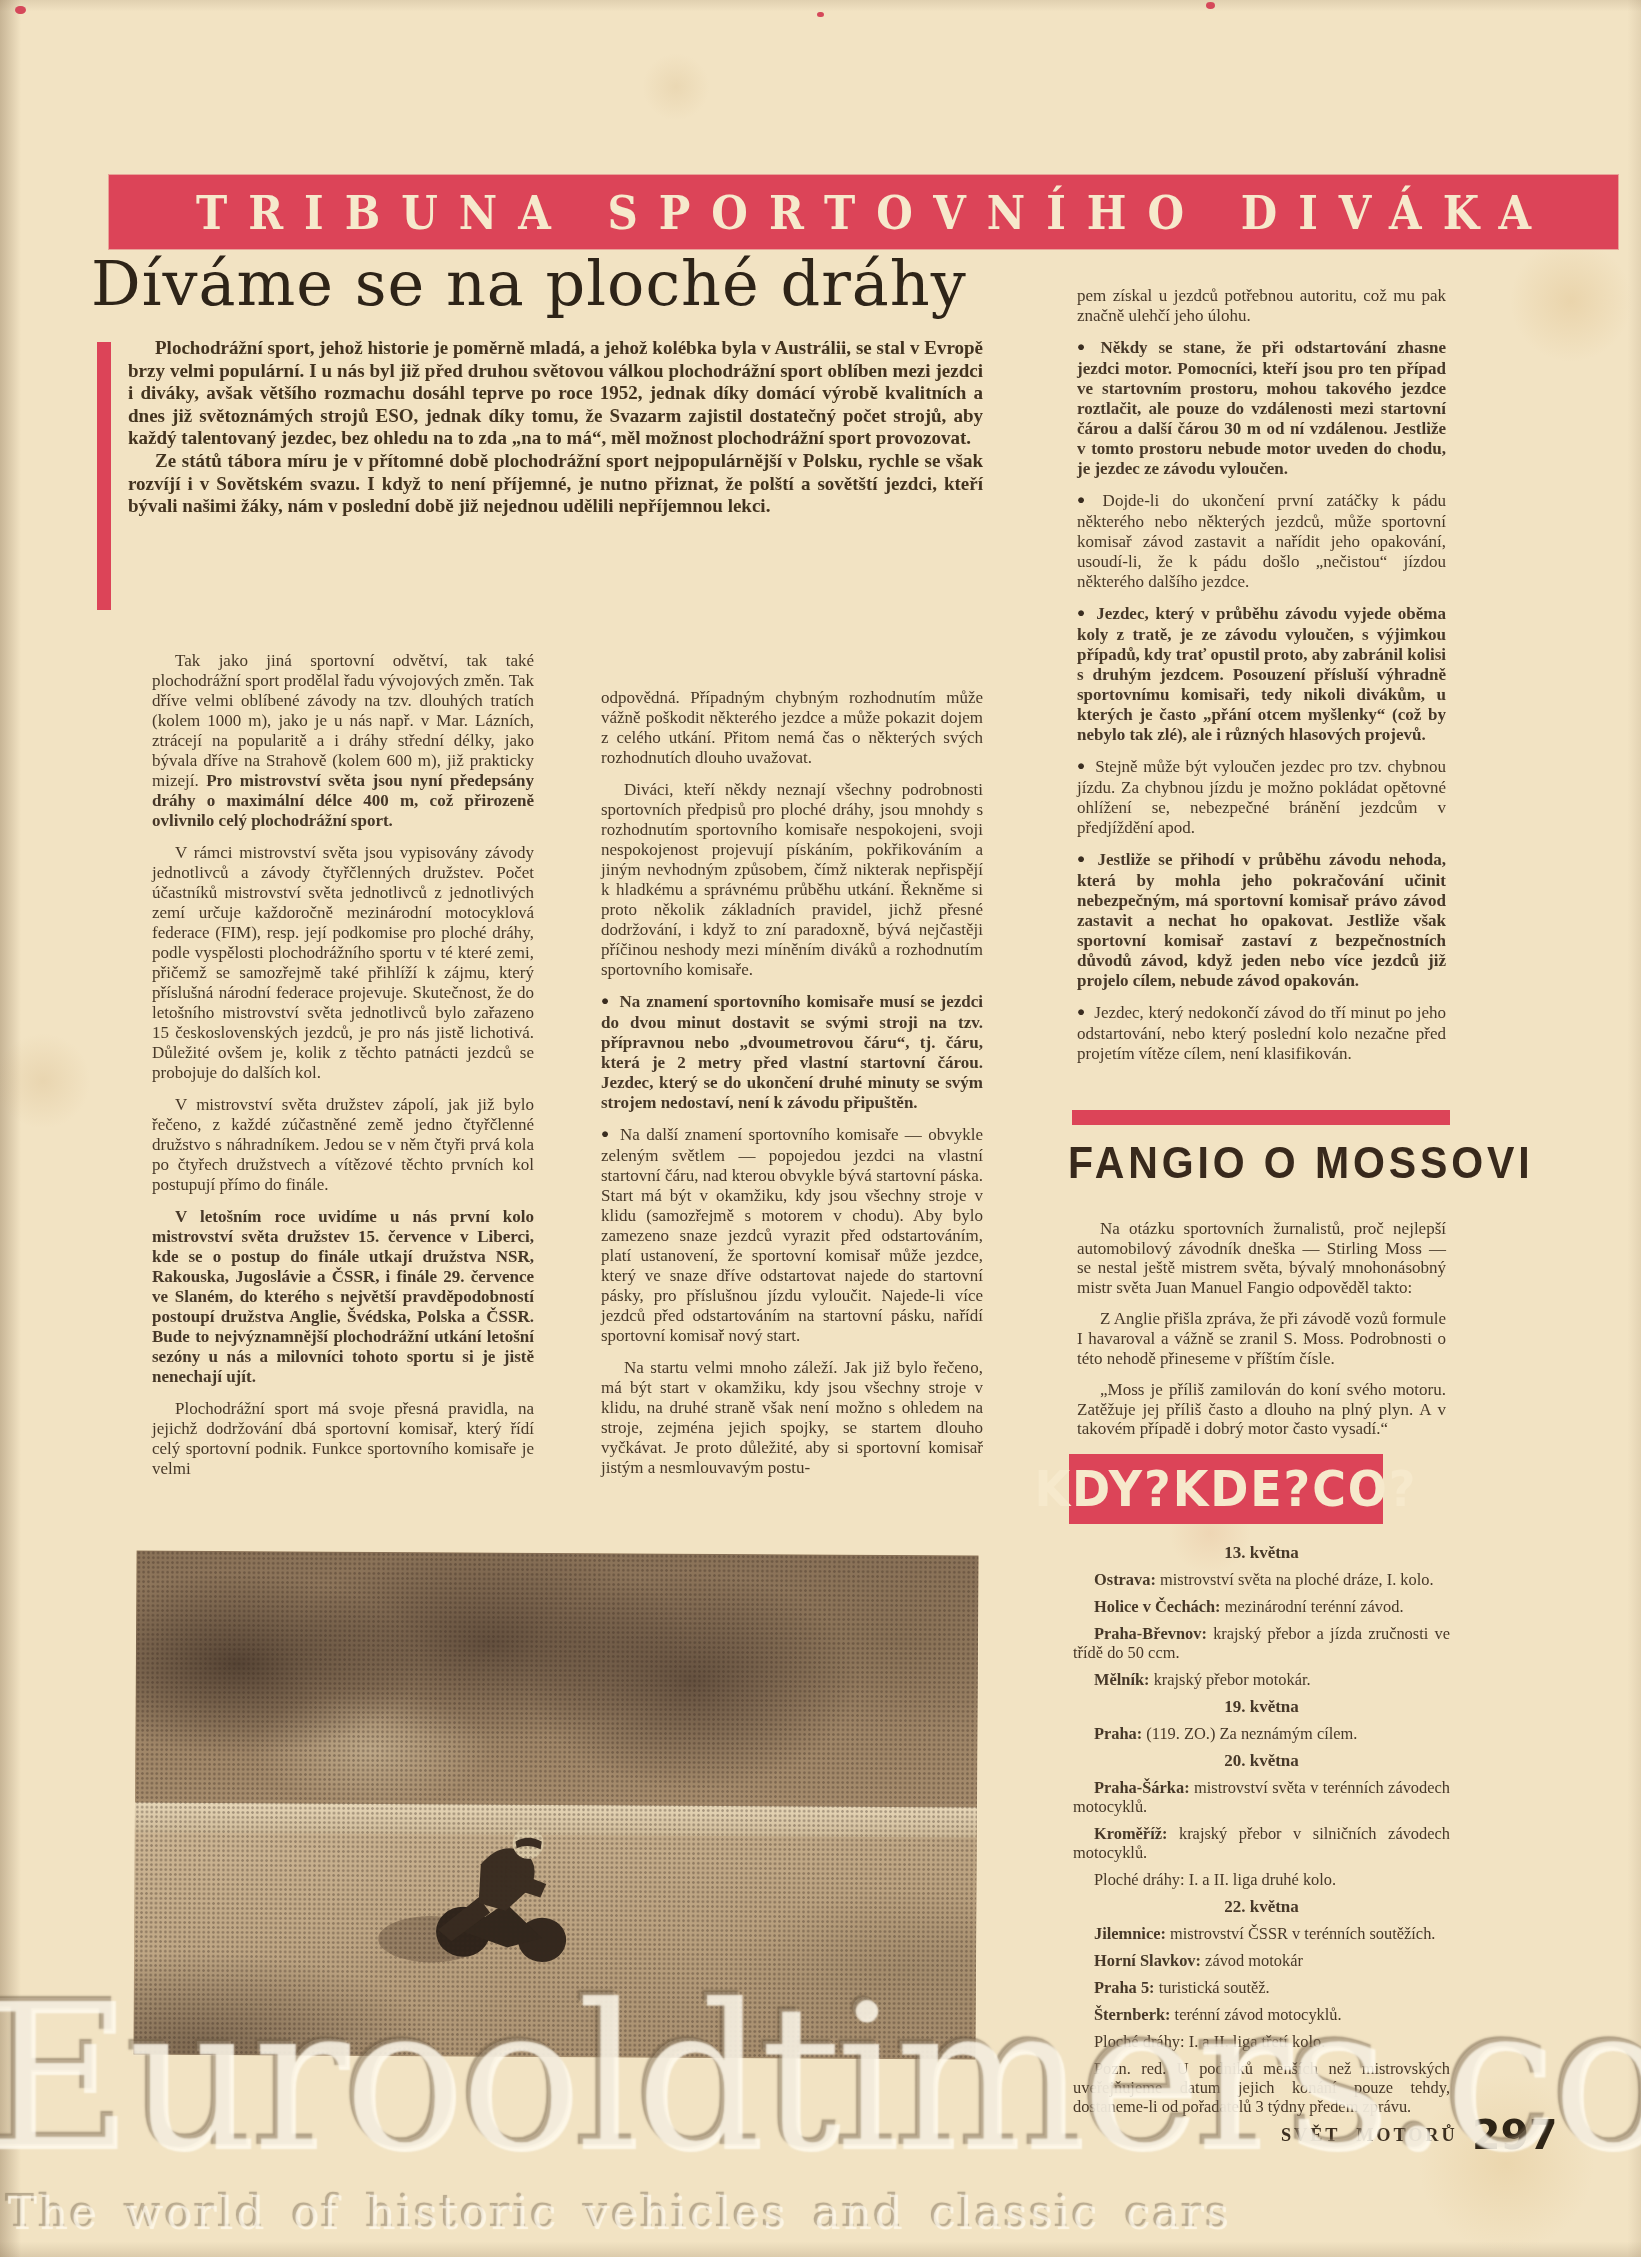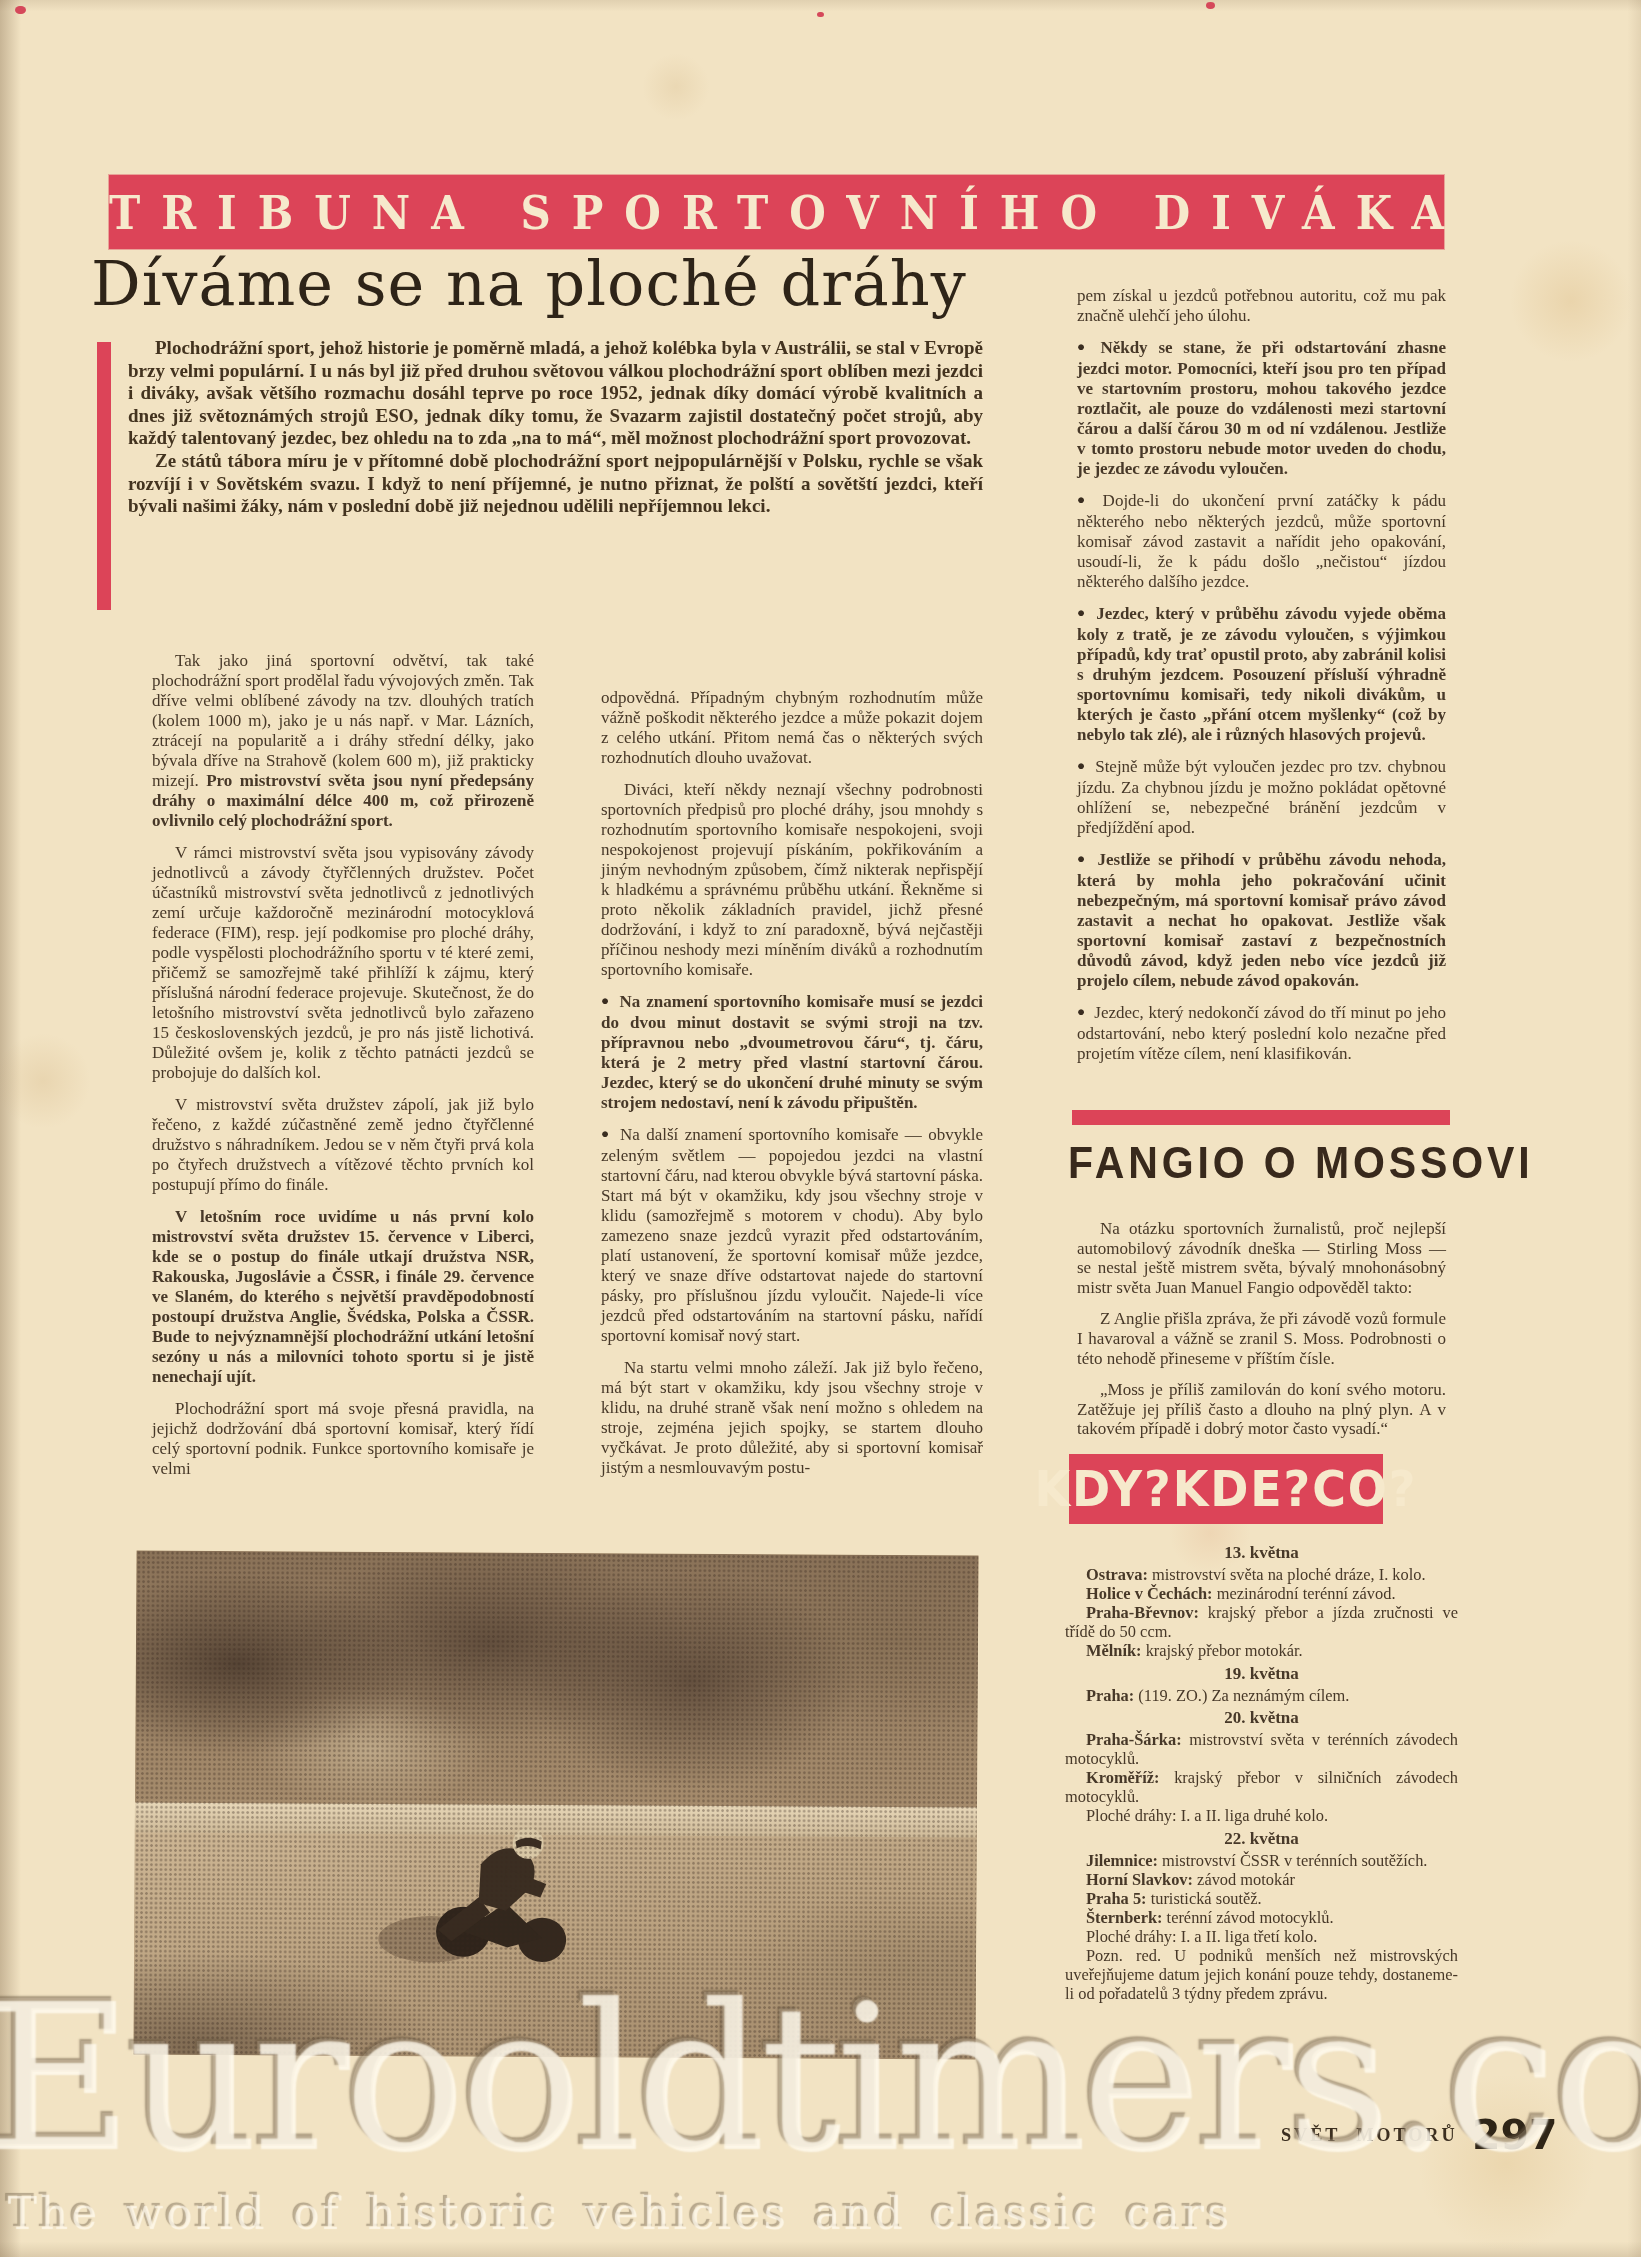--- a/index.html
+++ b/index.html
@@ -11,21 +11,21 @@
       radial-gradient(circle 126px at 1506px 2163px, rgba(210,170,100,.22), transparent 70%),
       radial-gradient(circle 58px at 1210px 1533px, rgba(215,140,95,.15), transparent 70%),
       radial-gradient(circle 48px at 676px 87px, rgba(200,165,110,.18), transparent 70%),
       linear-gradient(90deg, rgba(120,95,65,.35), rgba(120,95,65,0) 21px),
       linear-gradient(270deg, rgba(120,95,65,.12), rgba(120,95,65,0) 13.5px),
       linear-gradient(180deg, rgba(120,95,65,.14), rgba(120,95,65,0) 11.6px),
       linear-gradient(0deg, rgba(120,95,65,.18), rgba(120,95,65,0) 15.4px),
       #f2e3c3;}
   .speck{position:absolute;background:#d5485a;border-radius:50%;}
   
-  .banner{position:absolute;left:109px;top:175px;width:1335px;height:74px;background:#dc4458;
+  .banner{position:absolute;left:109px;top:175px;width:1509px;height:74px;background:#dc4458;
     display:flex;align-items:center;justify-content:center;box-shadow:0 0 0 1px rgba(220,68,88,.4);}
   .banner span{font-family:"DejaVu Serif",serif;font-weight:bold;font-size:42px;
     letter-spacing:21px;padding-left:21px;color:#f6e9cc;white-space:nowrap;transform:scaleY(1.12);}
   
   .title{position:absolute;left:91px;top:247px;margin:0;font-family:"DejaVu Serif",serif;
     font-weight:400;font-size:62px;letter-spacing:1px;color:#2e2418;white-space:nowrap;}
   
   .intro{position:absolute;left:97px;top:337px;width:886px;}
   .intro-bar{position:absolute;left:0;top:4.8px;width:13.5px;height:268px;background:#dc4458;}
   .intro-text{margin-left:31px;font-weight:bold;font-size:19px;line-height:22.6px;
@@ -49,21 +49,21 @@
     font-size:17px;line-height:19.6px;text-align:justify;}
   
   .kdy-logo{position:absolute;left:1069px;top:1454px;width:314px;height:70px;background:#dc4458;
     display:flex;align-items:center;justify-content:center;}
   .kdy-logo span{font-family:"DejaVu Sans",sans-serif;font-weight:bold;font-size:46px;
     color:#f6e9cc;letter-spacing:1.9px;transform:scaleY(1.08);white-space:nowrap;}
   
   .calendar{position:absolute;left:1065px;top:1539px;width:393px;
     font-size:16.4px;line-height:19px;text-align:justify;}
   .cal-date{text-align:center;font-weight:bold;margin:3.9px 0 2.9px;font-size:17px;}
-  .cal-event,.cal-note{margin:0;text-indent:21px;}
+  .cal-event,.cal-note{margin:8px;text-indent:21px;}
   
   .footer{position:absolute;left:1281px;top:2111px;display:flex;align-items:center;gap:14.5px;}
   .mag{font-weight:bold;font-size:18.3px;letter-spacing:2.9px;word-spacing:8.7px;color:#3c2f20;white-space:nowrap;}
   .pagenum{font-family:"DejaVu Sans",sans-serif;font-weight:bold;font-size:41px;color:#2f2517;}
   
   .photo{position:absolute;left:135px;top:1553px;width:842px;height:504px;background:#bda684;
     transform:rotate(0.35deg);overflow:hidden;}
   .photo-crowd{position:absolute;left:0;right:0;top:0;height:56%;
     background:
       radial-gradient(ellipse 30% 45% at 12% 40%, rgba(70,54,42,.8), transparent 72%),

